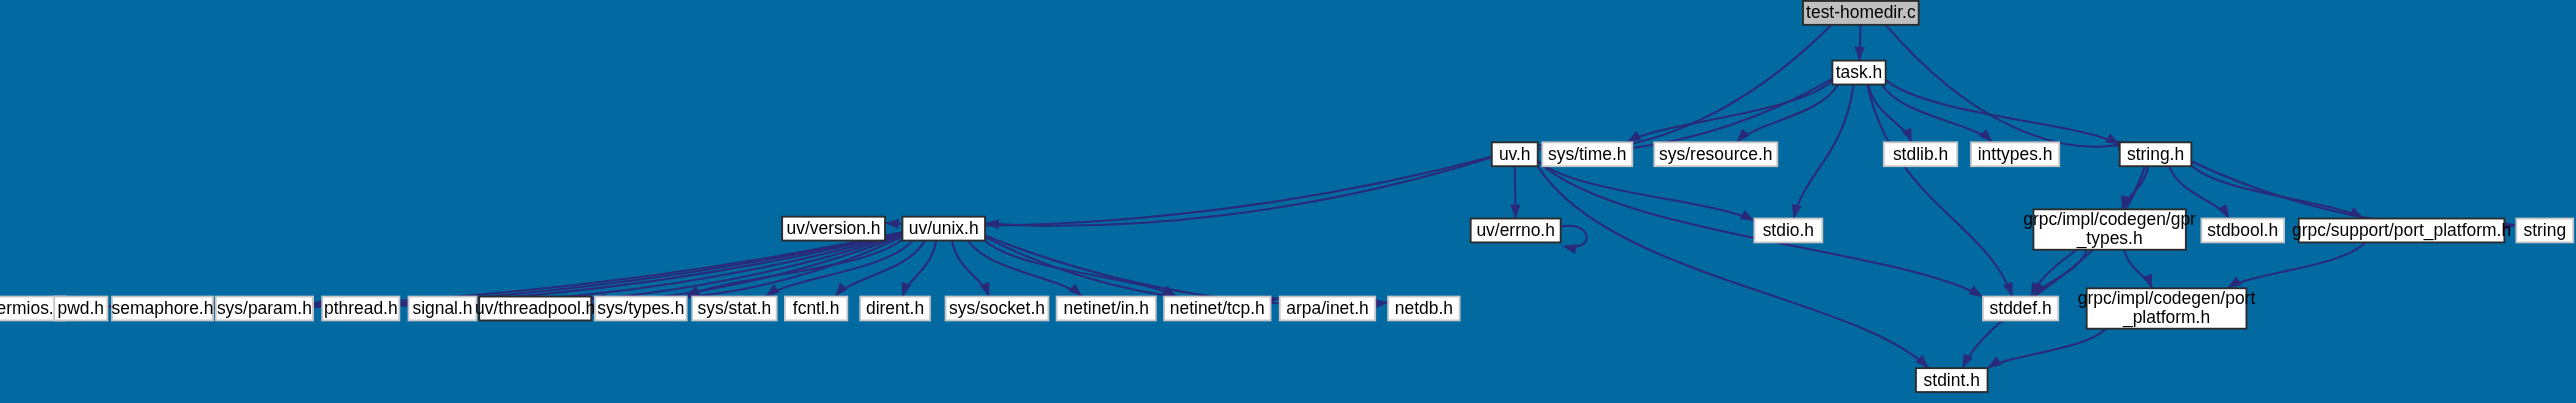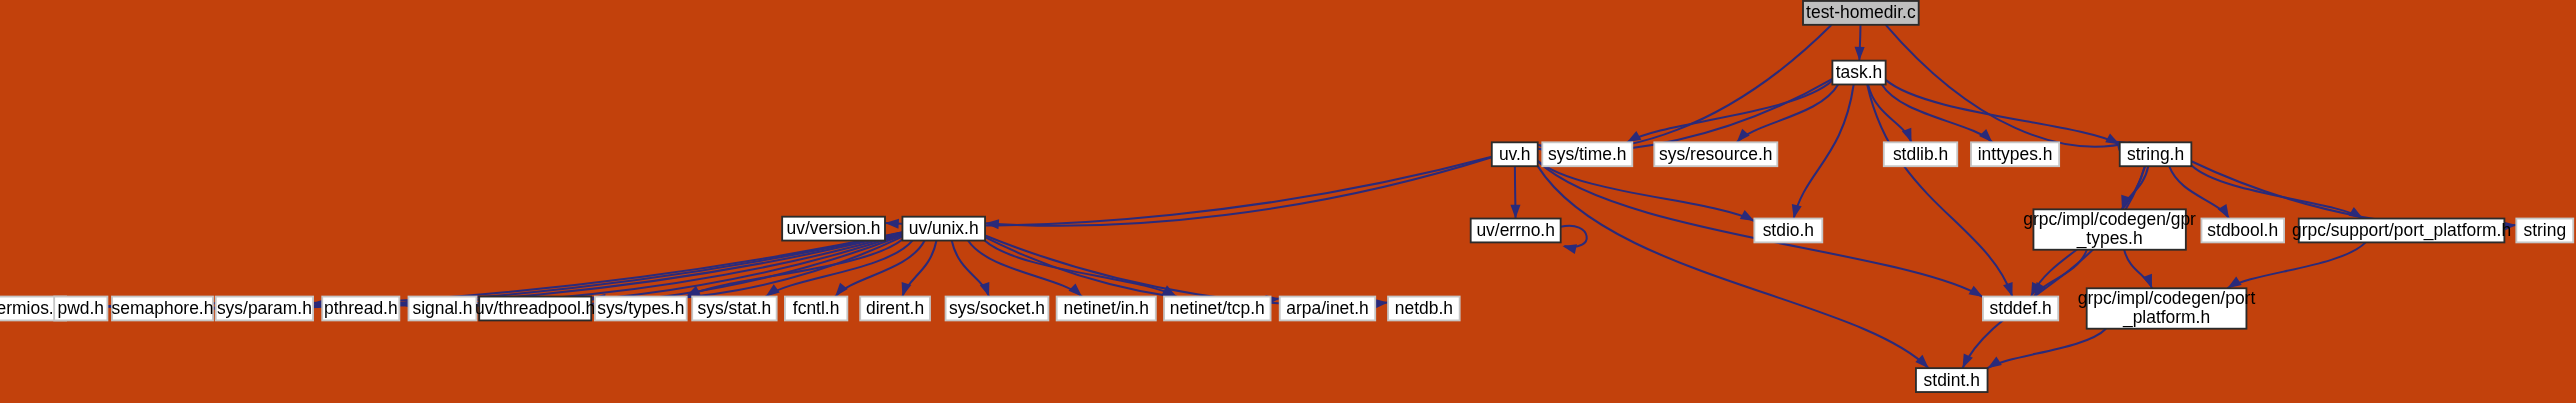--- a/index.html
+++ b/index.html
@@ -1,20 +1,20 @@
 <!DOCTYPE html>
 <html style="font-size:14.7px"><head>
 <meta charset="utf-8">
 <style>
   html,body{margin:0;padding:0;background:#ffffff;}
   #canvas{
     position:relative;
     width:2576px;
     height:404px;
-    background:#c2410c;
+    background:#0369a1;
     overflow:hidden;
     font-family:"Liberation Sans", sans-serif;
   }
   svg#graph{position:absolute;left:0;top:0;width:2576px;height:404px;}
   .edge{fill:none;stroke:#2a2a7a;stroke-width:2.2;}
   .arrowfill{fill:#2a2a7a;stroke:none;}
   .node rect{stroke-width:2;}
   .node-plain rect{fill:#ffffff;stroke:#c6c6c6;}
   .node-doc rect{fill:#ffffff;stroke:#2b2b2b;}
   .node-root rect{fill:#bfbfbf;stroke:#2b2b2b;}

